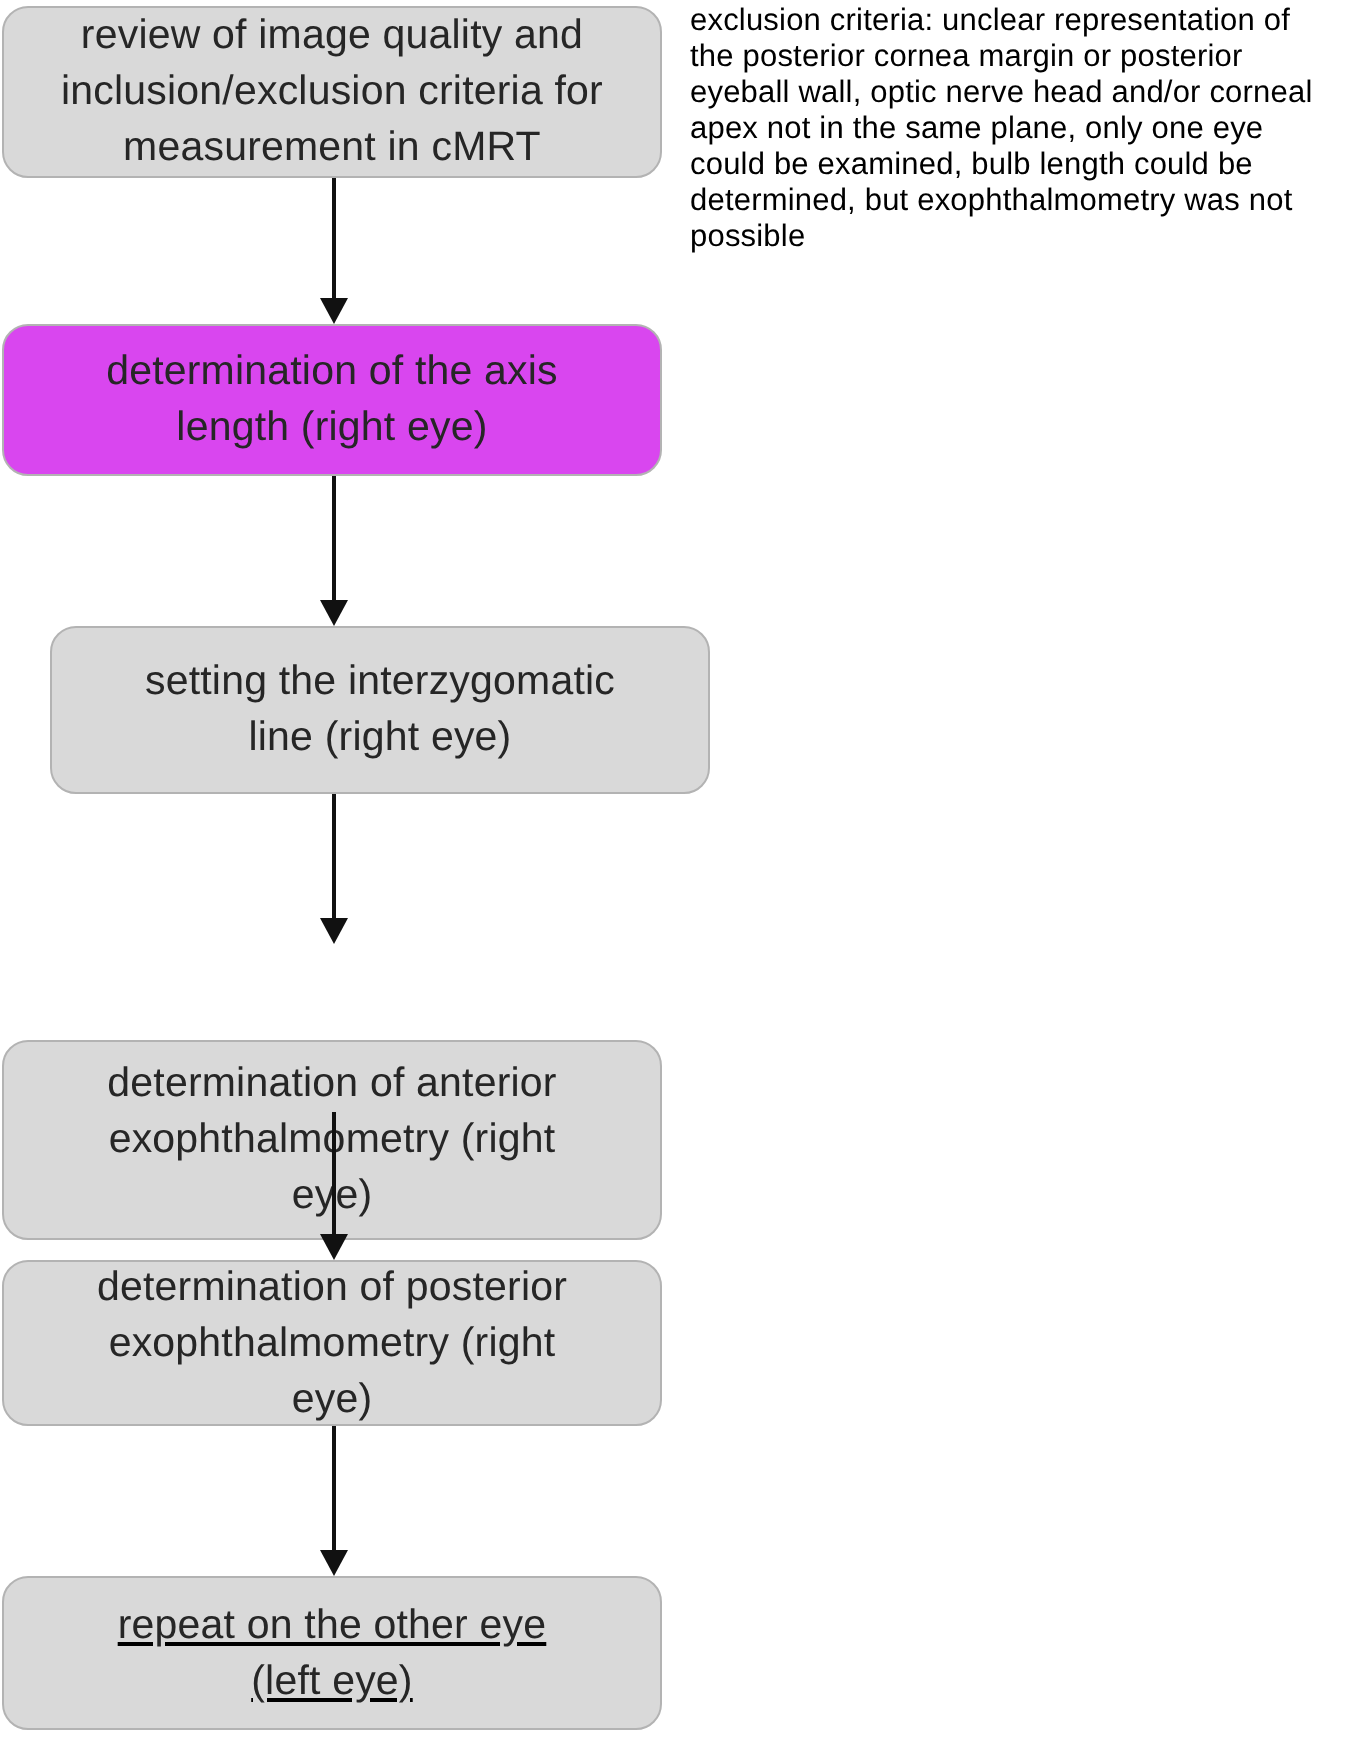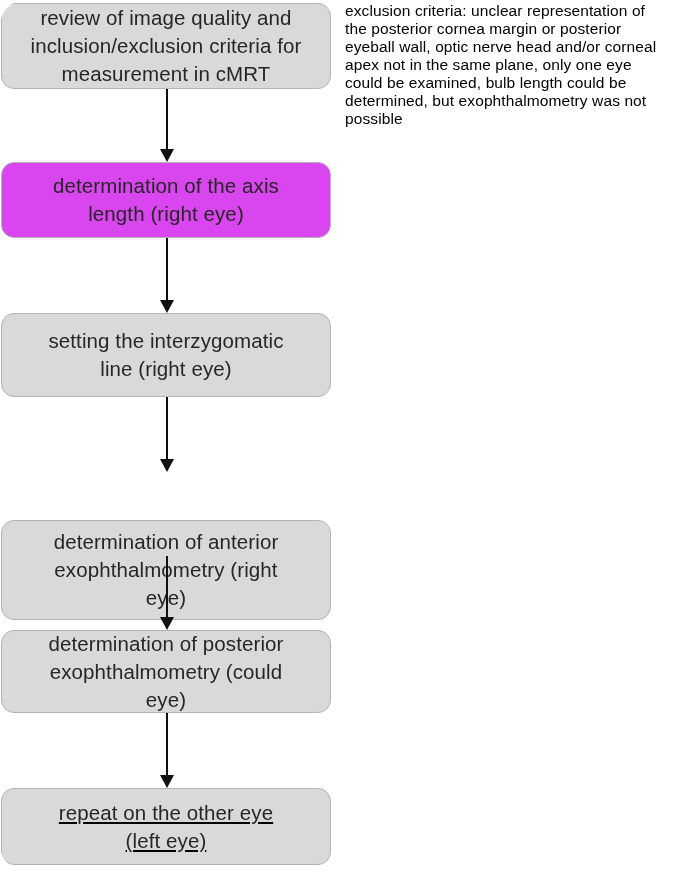--- a/index.html
+++ b/index.html
@@ -3,21 +3,20 @@
 <meta charset="utf-8">
 <style>
   html, body { margin: 0; padding: 0; background: #ffffff; }
   .canvas {
     position: relative;
     width: 685px;
     height: 871px;
     background: #ffffff;
     overflow: hidden;
     font-family: "Liberation Sans", sans-serif;
-    border-radius: 26px;
   }
   .flow-box {
     position: absolute;
     left: 1px;
     width: 330px;
     box-sizing: border-box;
     border-radius: 13px;
     display: flex;
     align-items: center;
     justify-content: center;
@@ -82,40 +81,40 @@
         <div class="arrow-head" style="border-top-color: rgb(17, 17, 17);"></div>
       </div>
       <div class="flow-box" style="top: 162px; height: 76px; background: #d946ef; border: 1px solid rgb(179, 179, 179);">
         <div class="flow-box-label">determination of the axis
 length (right eye)</div>
       </div>
       <div class="flow-arrow" style="top: 238px; height: 75px; left: 160px;">
         <div class="arrow-stem" style="background: rgb(17, 17, 17);"></div>
         <div class="arrow-head" style="border-top-color: rgb(17, 17, 17);"></div>
       </div>
-      <div class="flow-box" style="top: 313px; height: 84px; background: rgb(217, 217, 217); border: 1px solid rgb(179, 179, 179);">
+      <div class="flow-box" style="top: 313px; height: 84px; background: rgb(217, 217, 217); border: 1px solid rgb(179, 179, 179); margin-left: 24px;">
         <div class="flow-box-label">setting the interzygomatic
 line (right eye)</div>
       </div>
       <div class="flow-arrow" style="top: 397px; height: 75px; left: 160px;">
         <div class="arrow-stem" style="background: rgb(17, 17, 17);"></div>
         <div class="arrow-head" style="border-top-color: rgb(17, 17, 17);"></div>
       </div>
       <div class="flow-box" style="top: 472px; height: 100px; background: rgb(217, 217, 217); border: 1px solid rgb(179, 179, 179); margin-top: 48px;">
         <div class="flow-box-label">determination of anterior
 exophthalmometry  (right
 eye)</div>
       </div>
       <div class="flow-arrow" style="top: 556px; height: 74px; left: 160px;">
         <div class="arrow-stem" style="background: rgb(17, 17, 17);"></div>
         <div class="arrow-head" style="border-top-color: rgb(17, 17, 17);"></div>
       </div>
       <div class="flow-box" style="top: 630px; height: 83px; background: rgb(217, 217, 217); border: 1px solid rgb(179, 179, 179);">
         <div class="flow-box-label">determination of posterior
-exophthalmometry  (could
+exophthalmometry  (right
 eye)</div>
       </div>
       <div class="flow-arrow" style="top: 713px; height: 75px; left: 160px;">
         <div class="arrow-stem" style="background: rgb(17, 17, 17);"></div>
         <div class="arrow-head" style="border-top-color: rgb(17, 17, 17);"></div>
       </div>
       <div class="flow-box" style="top: 788px; height: 77px; background: rgb(217, 217, 217); border: 1px solid rgb(179, 179, 179); text-decoration: underline;">
         <div class="flow-box-label">repeat on the other eye
 (left eye)</div>
       </div>

